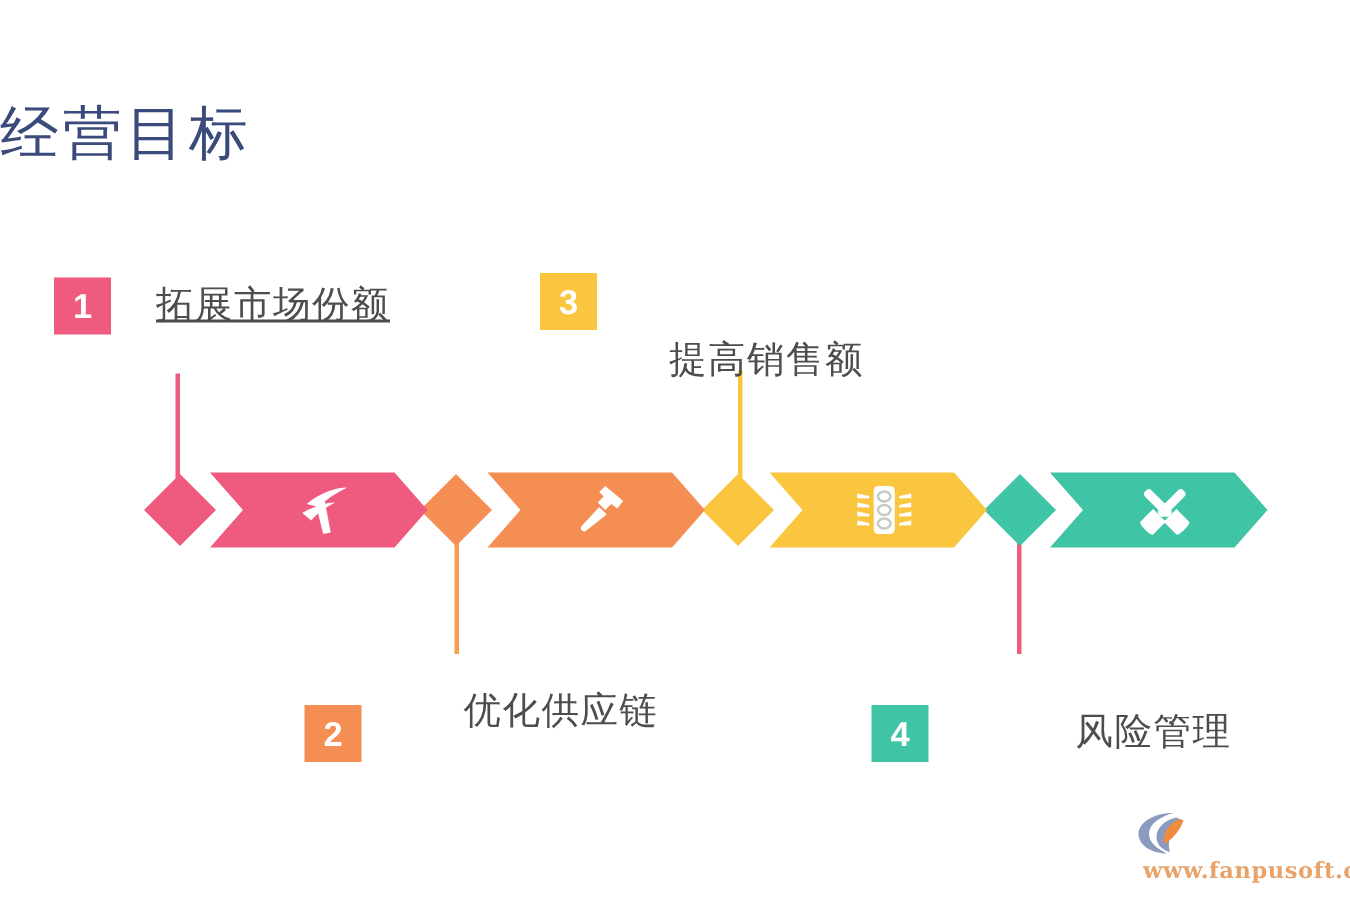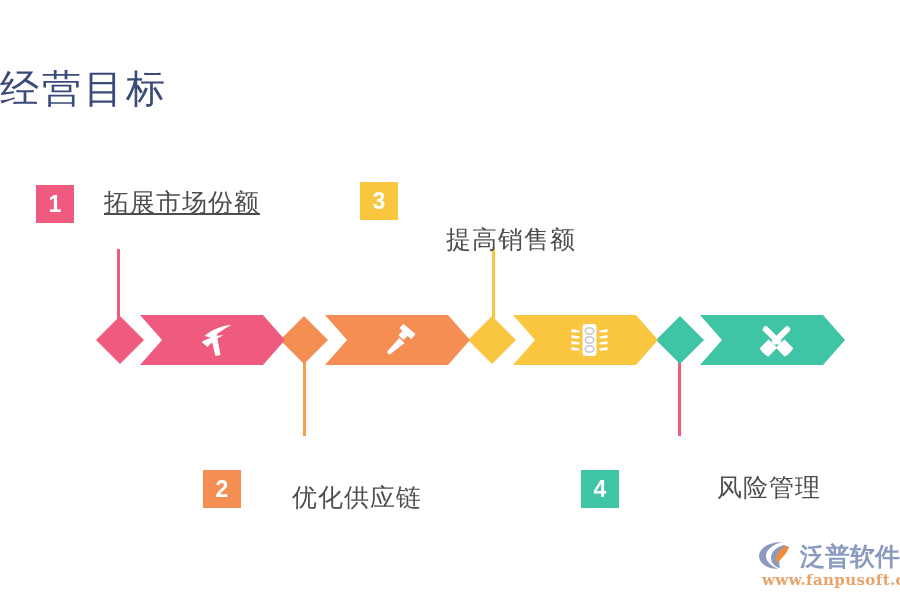--- a/index.html
+++ b/index.html
@@ -129,21 +129,21 @@
 
   <div id="badges">
       <div class="badge" style="left: 36px; top: 185px; background: rgb(239, 91, 127);">1</div>
       <div class="badge" style="left: 203px; top: 470px; background: rgb(245, 142, 82);">2</div>
       <div class="badge" style="left: 360px; top: 182px; background: rgb(251, 198, 63);">3</div>
       <div class="badge" style="left: 581px; top: 470px; background: rgb(63, 196, 165);">4</div>
     </div>
 
   <div id="labels">
       <div class="item-label" style="left: 104px; top: 186px; text-decoration: underline;">拓展市场份额</div>
-      <div class="item-label" style="left: 292px; top: 457px; margin-top: 24px;">优化供应链</div>
+      <div class="item-label" style="left: 309px; top: 457px;">优化供应链</div>
       <div class="item-label" style="left: 446px; top: 183px; margin-top: 40px;">提高销售额</div>
       <div class="item-label" style="left: 681px; top: 471px; margin-left: 36px;">风险管理</div>
     </div>
 
   <svg id="flow-bar" viewBox="0 0 900 90">
       <polygon points="120,16 144,40 120,64 96,40" fill="#ef5b7f"></polygon>
       <polygon points="304,16 328,40 304,64 280,40" fill="#f58e52"></polygon>
       <polygon points="492,16 516,40 492,64 468,40" fill="#fbc63f"></polygon>
       <polygon points="680,16 704,40 680,64 656,40" fill="#3fc4a5"></polygon>
       <polygon points="140,15 263,15 285,40 263,65 140,65 162,40" fill="#ef5b7f"></polygon>
@@ -184,17 +184,16 @@
         </g>
       </g>
     </svg>
 
   <div id="logo">
     <svg class="logo-mark" viewBox="0 0 42 30">
       <path d="M26 2 C12 2 3 9 3 16 C3 23 11 29 22 29 C16 26 10 22 10 16 C10 10 16 5 26 2 Z" fill="#8b9bbf"></path>
       <path d="M28 5 C20 7 15 12 15 18 C15 23 19 27 24 28 C22 21 24 13 33 7 Z" fill="#8b9bbf"></path>
       <path d="M30 6 C22 10 19 16 20 23 C26 19 31 13 33 7 Z" fill="#f08a3c"></path>
     </svg>
-    <div class="logo-word">泛普软件</div>
     <div class="logo-url">www.fanpusoft.com</div>
   </div>
 
 </div>
 
 </body></html>

